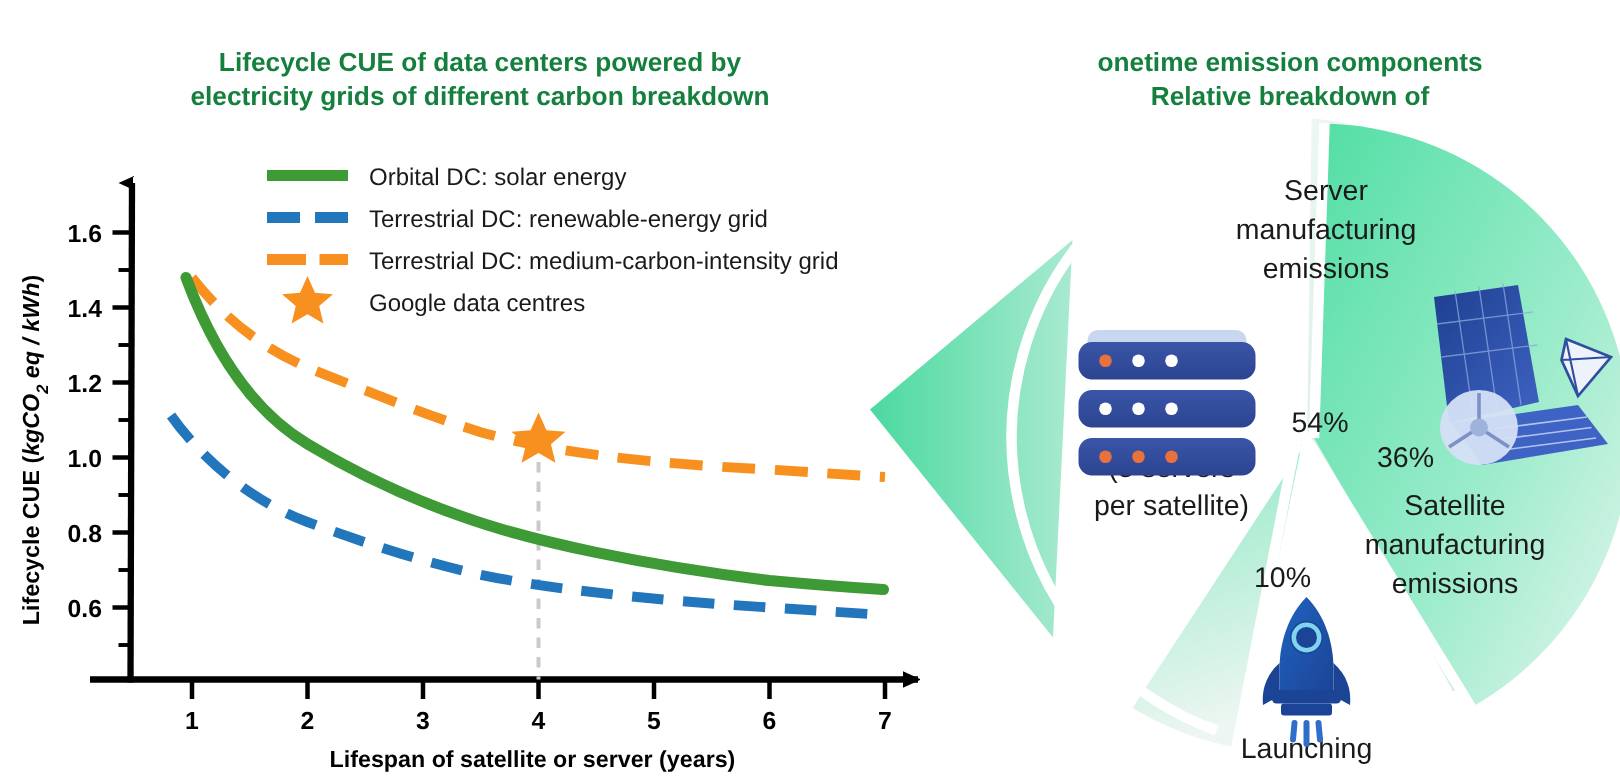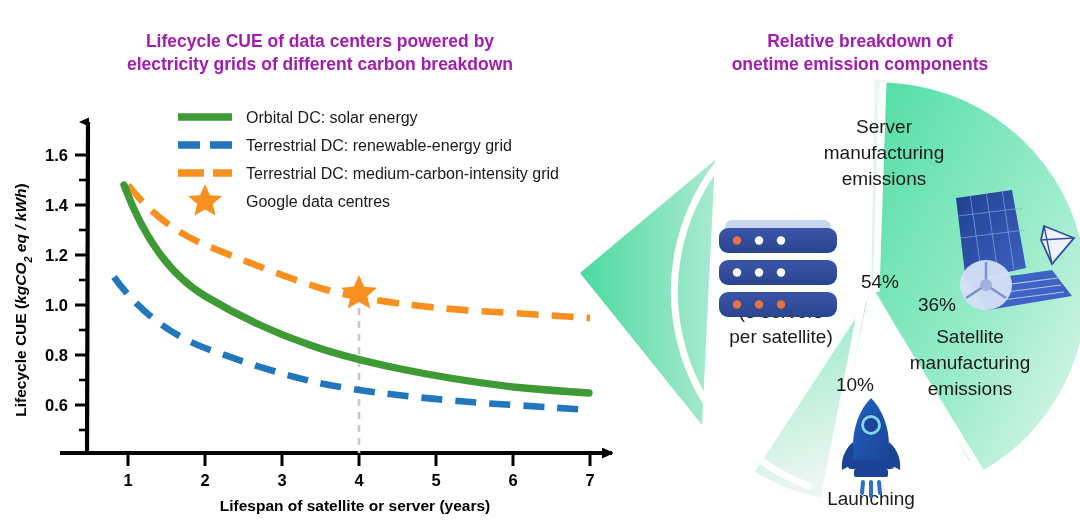--- a/index.html
+++ b/index.html
@@ -1,21 +1,21 @@
 <!DOCTYPE html>
 <html><head>
 <meta charset="utf-8">
 <style>
   html,body{margin:0;padding:0;background:#ffffff;}
   body{width:1080px;height:522px;overflow:hidden;font-family:"Liberation Sans",sans-serif;color:#000;}
   #root{position:relative;width:1080px;height:522px;}
   .panel{position:absolute;top:0;height:522px;}
   #left-panel{left:0;width:640px;}
   #right-panel{left:640px;width:440px;}
-  .title{position:absolute;text-align:center;font-weight:bold;font-size:17.5px;line-height:1.32;color:#a21caf;}
+  .title{position:absolute;text-align:center;font-weight:bold;font-size:17.5px;line-height:1.32;color:#15803d;}
   #left-title{left:40px;top:30px;width:560px;}
   #right-title{left:0px;top:30px;width:440px;}
   svg{display:block;}
   .axis-line{stroke:#000;stroke-width:4.2;}
   .tick{stroke:#000;stroke-width:3;}
   .tick-minor{stroke:#000;stroke-width:2.6;}
   .ticklabel{font-size:16.5px;font-weight:bold;fill:#000;font-family:"Liberation Sans",sans-serif;}
   .axis-title{font-size:15.5px;font-weight:bold;fill:#000;font-family:"Liberation Sans",sans-serif;}
   .axis-title-it{font-style:italic;}
   .legend-text{font-size:16px;fill:#1a1a1a;font-family:"Liberation Sans",sans-serif;}
@@ -127,22 +127,22 @@
           <path d="M0,-17 L5,-5.8 L17,-4.9 L7.8,3 L10.6,14.6 L0,8.5 L-10.6,14.6 L-7.8,3 L-17,-4.9 L-5,-5.8 Z" fill="#f7901e"></path>
         </g>
         <text class="legend-text" x="246" y="207">Google data centres</text>
       </g>
     </svg>
   </div>
 
   <div class="panel" id="right-panel">
 
     <div class="title" id="right-title">
+      <div>onetime emission components</div>
       <div>Relative breakdown of</div>
-      <div>onetime emission components</div>
     </div>
 
     <svg id="pie-chart" width="460" height="522" viewBox="-20 0 460 522" style="position:absolute;left:-20px;top:0;overflow:visible">
       <defs>
         <linearGradient id="gradServer" x1="0" y1="0" x2="1" y2="1">
           <stop offset="0%" stop-color="#eef7f2"></stop>
           <stop offset="55%" stop-color="#c9ecdc"></stop>
           <stop offset="100%" stop-color="#8fe3c0"></stop>
         </linearGradient>
         <linearGradient id="gradSat" x1="0.1" y1="0" x2="1" y2="0.85">

